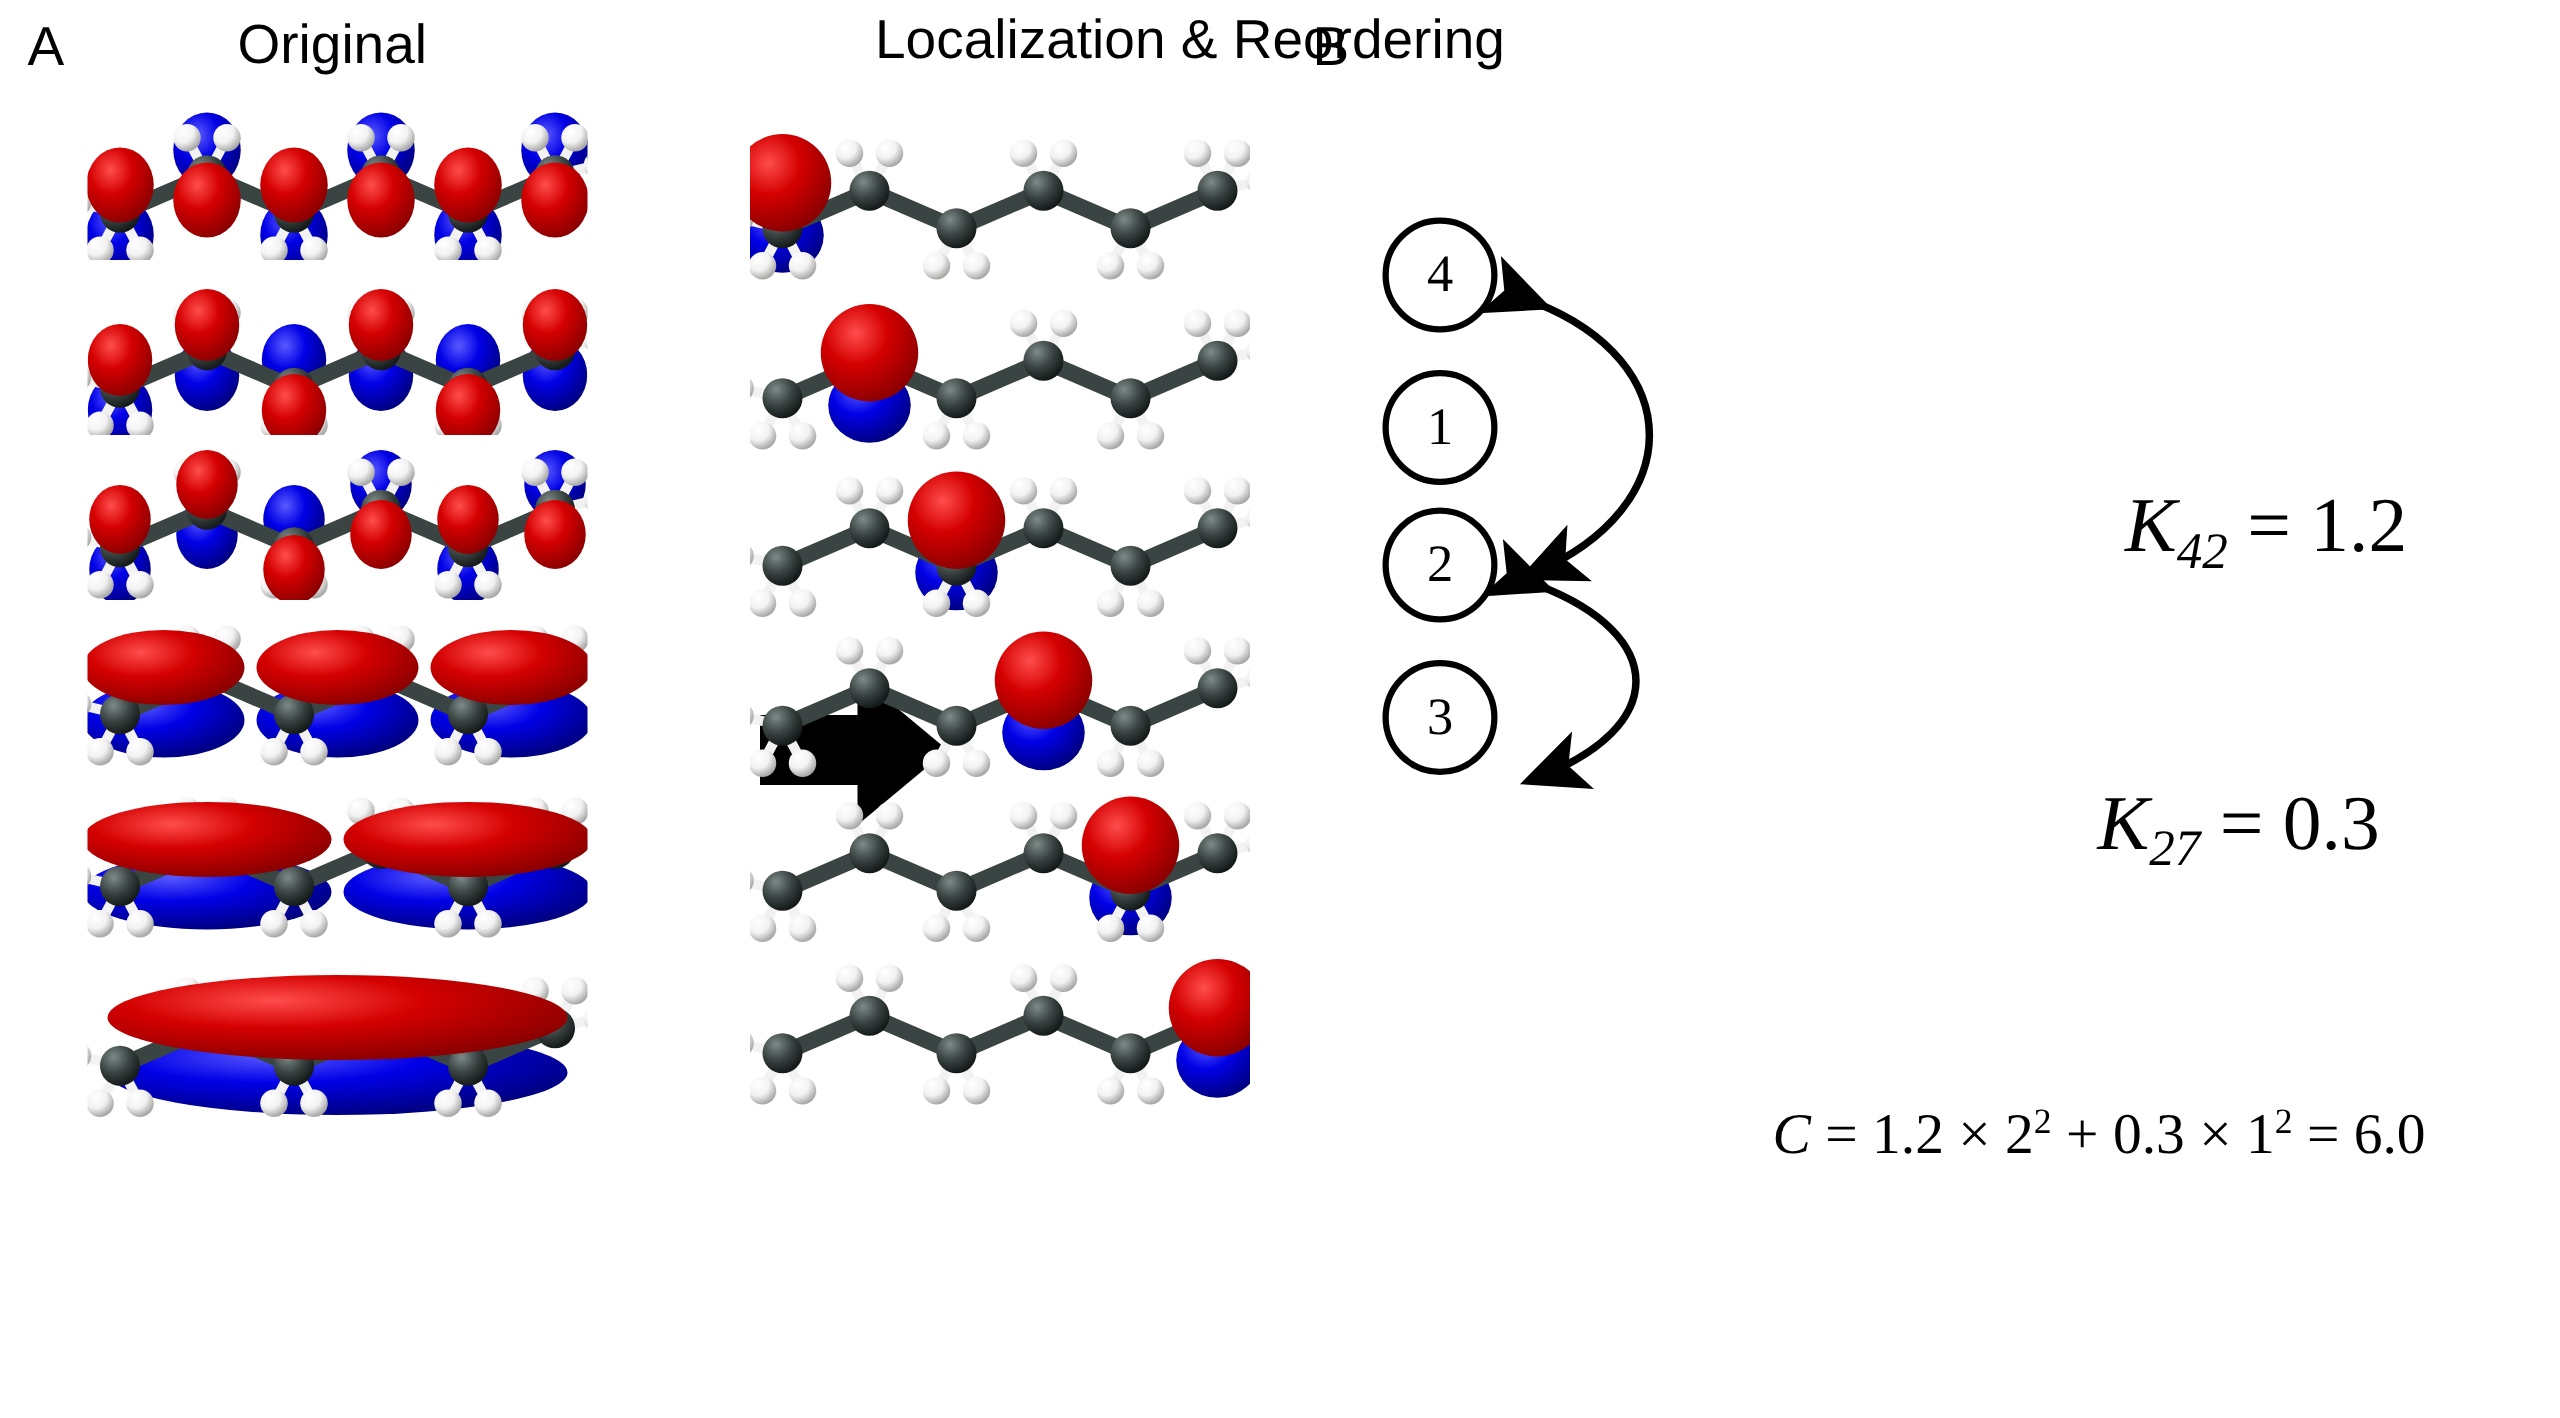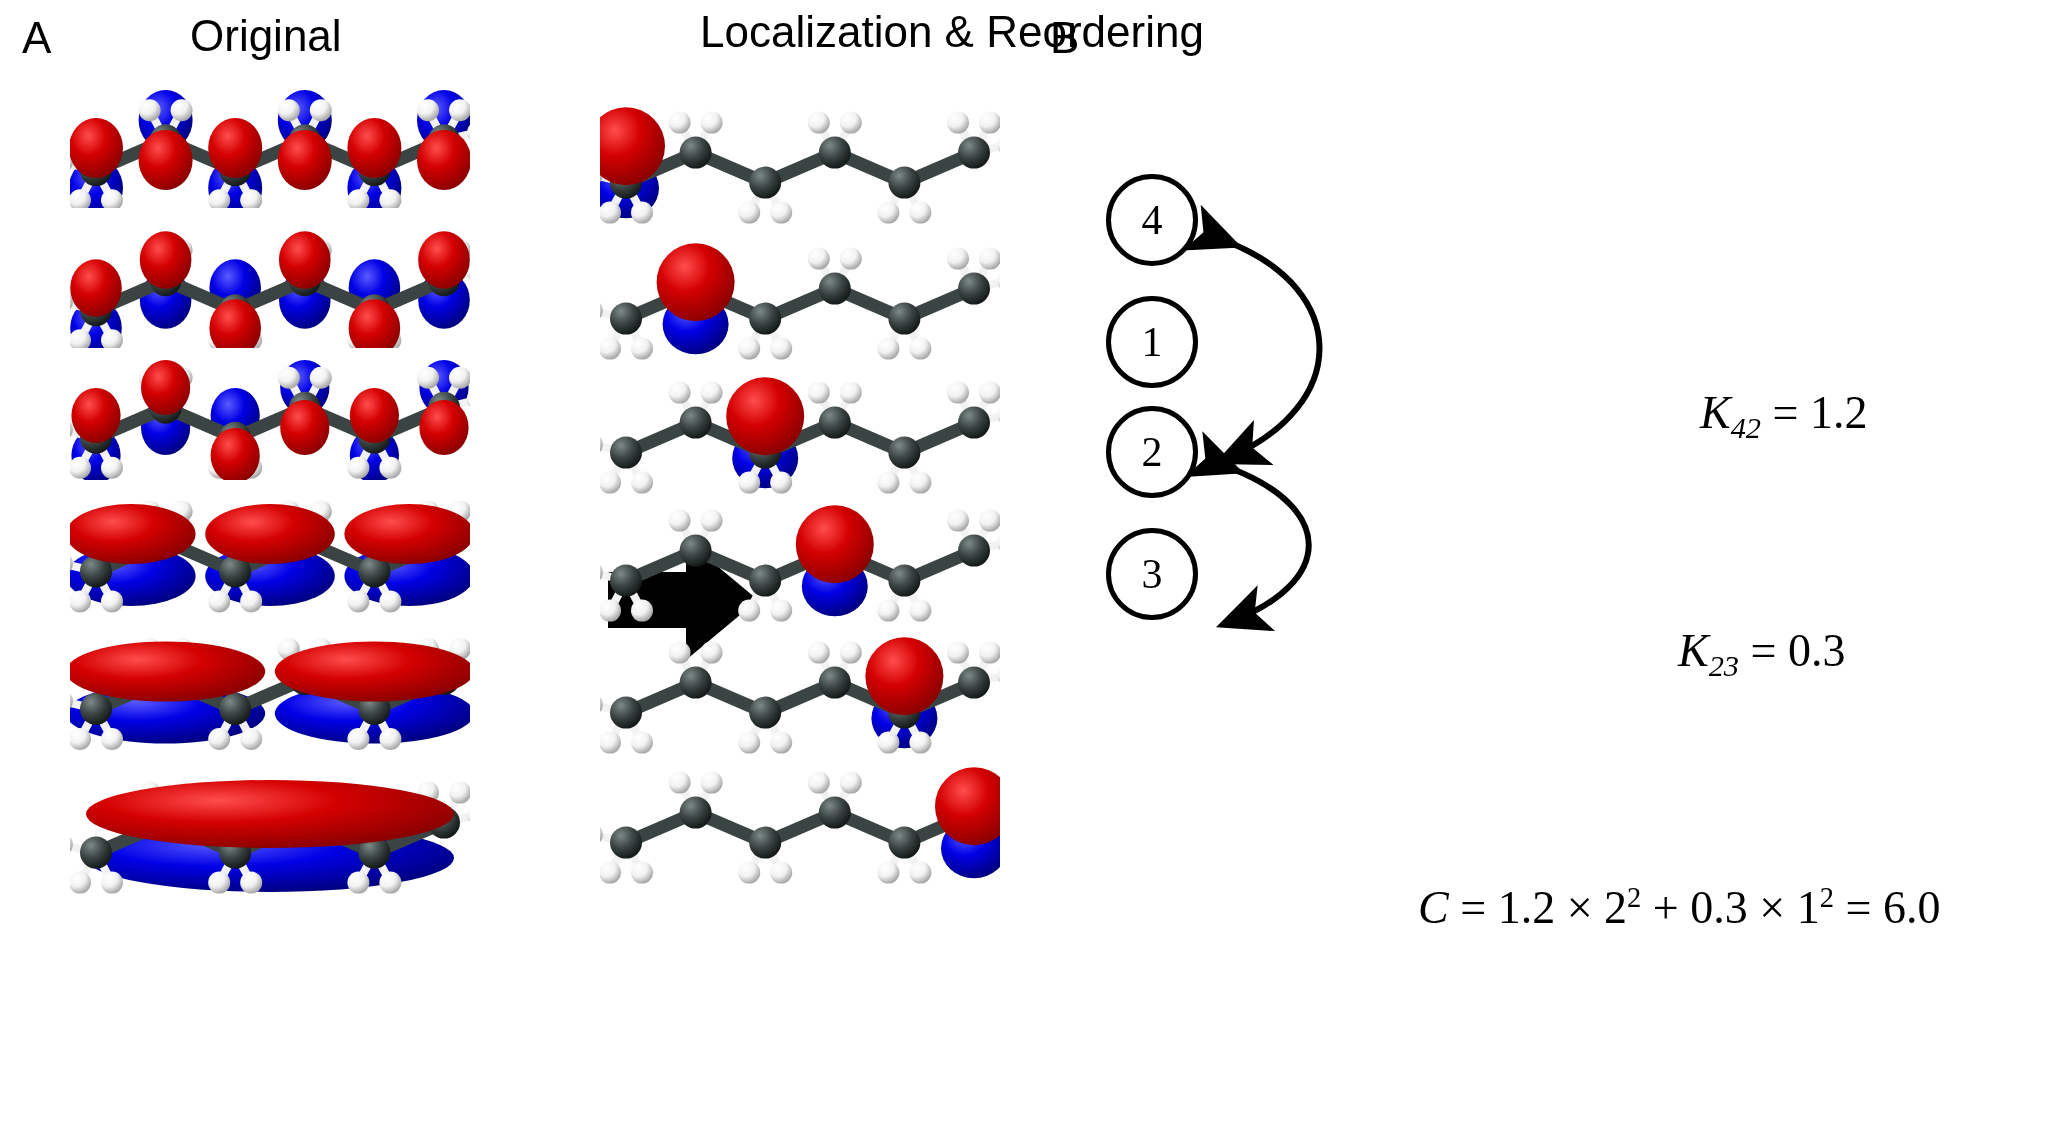--- a/index.html
+++ b/index.html
@@ -16,21 +16,21 @@
   
   #transition-arrow{position:absolute;left:608px;top:540px;}
 
   
   .node-circle{position:absolute;width:92px;height:92px;border:5px solid #000;
     border-radius:50%;box-sizing:border-box;background:#fff;
     display:flex;align-items:center;justify-content:center;}
   .node-circle span{font-family:"Liberation Serif",serif;font-size:42px;line-height:1;}
 
   .k-label{position:absolute;font-family:"Liberation Serif",serif;
-    font-size:46px;font-style:italic;white-space:nowrap;line-height:1;}
+    font-size:62px;font-style:italic;white-space:nowrap;line-height:1;}
   .k-label .num{font-style:normal;}
   .k-label sub{font-size:0.66em;font-style:italic;}
 
   #cost-eq{position:absolute;left:1418px;top:884px;
     font-family:"Liberation Serif",serif;font-size:46px;white-space:nowrap;line-height:1;}
   #cost-eq .var{font-style:italic;}
   #cost-eq sup{font-size:0.62em;}
 
   .arc-svg{position:absolute;overflow:visible;}
 </style>
@@ -932,21 +932,21 @@
       <path d="M9,4.5 L0,0.4 L2.1,4.5 L0,8.6 Z" fill="#000"></path>
     </marker>
     <marker id="ah4" markerWidth="9" markerHeight="9" refX="6.5" refY="4.5" orient="auto">
       <path d="M9,4.5 L0,0.4 L2.1,4.5 L0,8.6 Z" fill="#000"></path>
     </marker>
   </defs>
   <path d="M30,38 C135,78 135,152 30,192" fill="none" stroke="#000" stroke-width="6" marker-start="url(#ah3)" marker-end="url(#ah4)"></path>
 </svg>
 
 <div class="k-label" style="left:1678px;top:628px;">
-  <span>K</span><sub>23</sub><span class="num">&nbsp;</span><span class="num">=</span><span class="num">&nbsp;</span><span class="num">0.3</span>
+  <span>K</span><sub>27</sub><span class="num">&nbsp;</span><span class="num">=</span><span class="num">&nbsp;</span><span class="num">0.3</span>
 </div>
 
 <div id="cost-eq">
   <span class="var">C</span>
   <span>=</span>
   <span>1.2</span>
   <span>×</span>
   <span>2</span><sup>2</sup>
   <span>+</span>
   <span>0.3</span>

